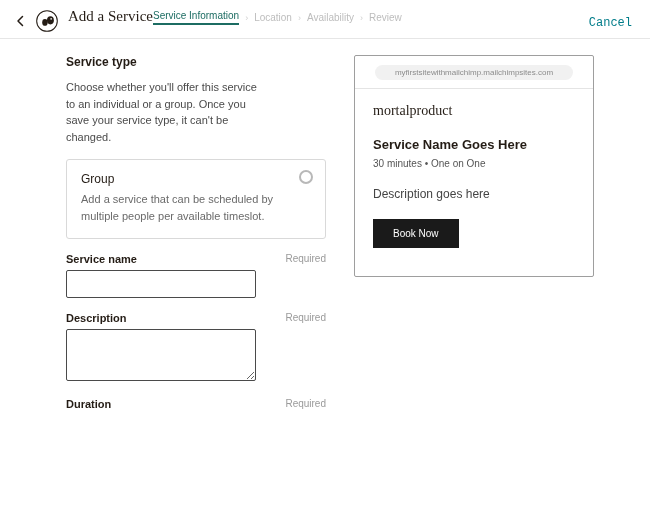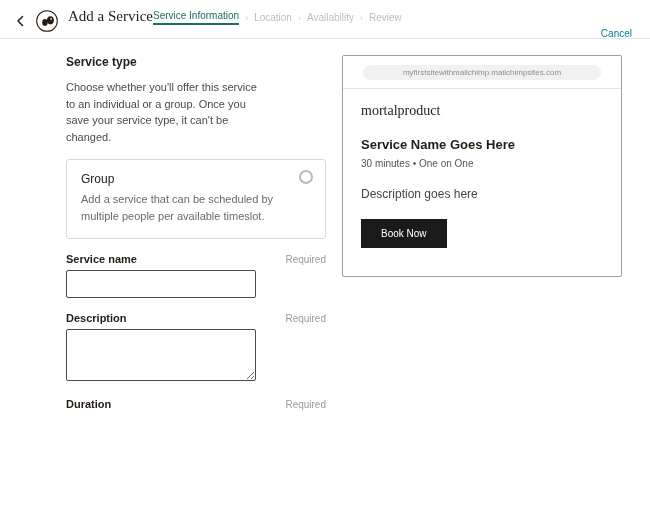--- a/index.html
+++ b/index.html
@@ -48,24 +48,25 @@
   }
   .step.active {
     color: #1c6c62;
     border-bottom: 2px solid #1c6c62;
     padding-bottom: 2px;
   }
   .step-sep { color: #d0d0d0; font-size: 9px; }
   .cancel {
     position: absolute;
     right: 18px;
-    top: 28px;
+    top: 16px;
     color: #007c89;
-    font-size: 10px;
+    font-size: 12px;
     cursor: pointer;
+    font-family: Liberation Mono, monospace;
   }
 
   .body {
     display: flex;
     padding: 16px 0 0 0;
   }
   .left-col {
     width: 260px;
     margin-left: 66px;
   }
@@ -124,21 +125,21 @@
     margin: 1px;
   }
   .option-card:not(.selected) .radio {
     border-color: #b8b8b8;
   }
 
   .field { margin-top: 14px; }
   .field-row {
     display: flex;
     justify-content: space-between;
-    align-items: flex-end;
+    align-items: flex-start;
     margin-bottom: 5px;
   }
   .field-label {
     font-size: 11px;
     font-weight: 600;
     color: #241c15;
   }
   .field-req {
     font-size: 10px;
     color: #9a9a9a;
@@ -148,22 +149,22 @@
     border: 1px solid #4a4a4a;
     border-radius: 2px;
     font-size: 12px;
     font-family: inherit;
     padding: 6px 8px;
     background: #fff;
   }
   .textarea { height: 52px; resize: both; }
 
   .preview {
-    margin-left: 16px;
-    width: 280px;
+    margin-left: 28px;
+    width: 240px;
     border: 1px solid #9e9e9e;
     border-radius: 2px;
     padding: 0 0 40px 0;
     height: 222px;
   }
   .preview-urlbar {
     margin: 9px 20px 0 20px;
     background: #f1f1f1;
     border-radius: 9px;
     text-align: center;

